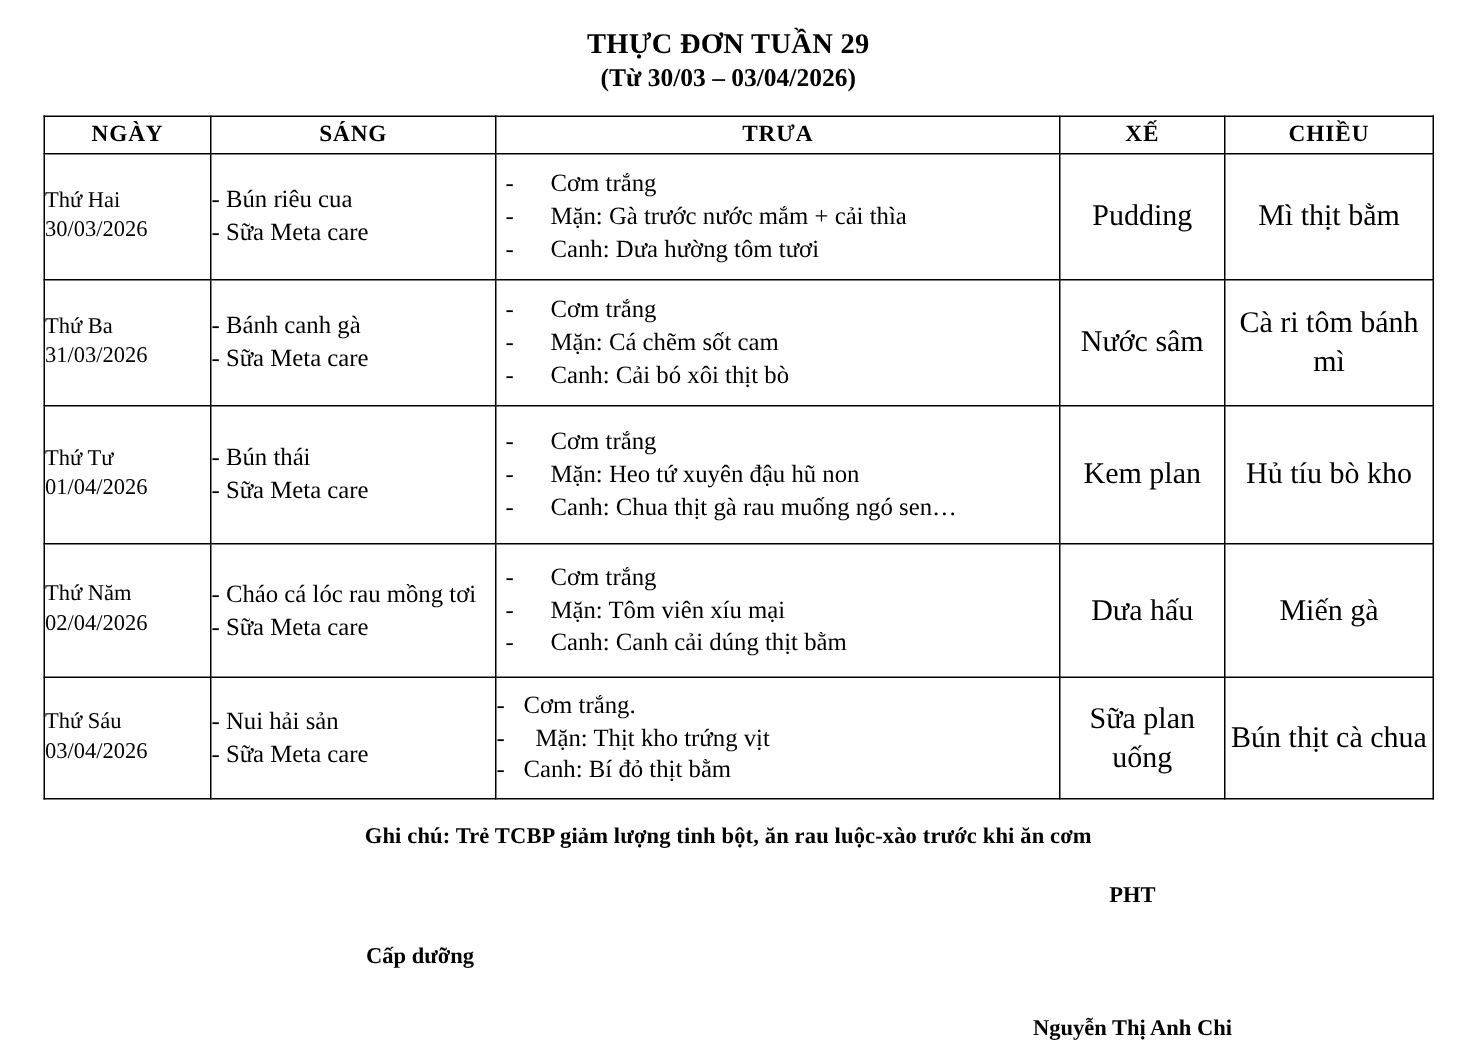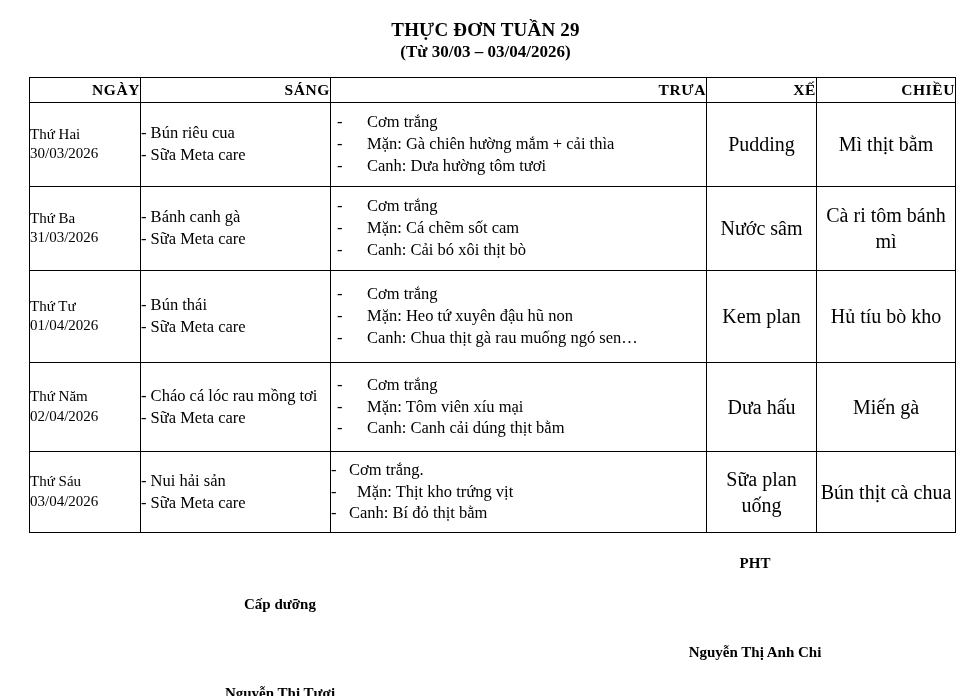--- a/index.html
+++ b/index.html
@@ -52,21 +52,21 @@
     table-layout: fixed;
   }
   table.menu th,
   table.menu td {
     border: 1px solid #000000;
     vertical-align: middle;
     padding: 0;
   }
   table.menu thead th {
     height: 25px;
-    text-align: right;
+    text-align: center;
     font-size: 15.5px;
     font-weight: bold;
     letter-spacing: 0.6px;
     line-height: 1;
   }
 
   
   col.c-day    { width: 111px; }
   col.c-morn   { width: 190px; }
   col.c-lunch  { width: 376px; }
@@ -175,21 +175,21 @@
       <tbody>
 
         <tr style="height:84px">
           <td class="day"><span>Thứ Hai</span><br><span>30/03/2026</span></td>
           <td class="morning">
             <span class="line">- Bún riêu cua</span>
             <span class="line">- Sữa Meta care</span>
           </td>
           <td class="lunch">
             <span class="item"><span class="dash">-</span><span>Cơm trắng</span></span>
-            <span class="item"><span class="dash">-</span><span>Mặn: Gà chiên hường mắm + cải thìa</span></span>
+            <span class="item"><span class="dash">-</span><span>Mặn: Gà trước nước mắm + cải thìa</span></span>
             <span class="item"><span class="dash">-</span><span>Canh: Dưa hường tôm tươi</span></span>
           </td>
           <td class="snack">Pudding</td>
           <td class="evening">Mì thịt bằm</td>
         </tr>
 
         <tr style="height:84px">
           <td class="day"><span>Thứ Ba</span><br><span>31/03/2026</span></td>
           <td class="morning">
             <span class="line">- Bánh canh gà</span>
@@ -245,20 +245,21 @@
             <span class="item indent"><span class="dash">-</span><span>Mặn: Thịt kho trứng vịt</span></span>
             <span class="item"><span class="dash">-</span><span>Canh: Bí đỏ thịt bằm</span></span>
           </td>
           <td class="snack">Sữa plan uống</td>
           <td class="evening">Bún thịt cà chua</td>
         </tr>
       </tbody>
     </table>
   </div>
 
+  <div class="note">Ghi chú: Trẻ TCBP giảm lượng tinh bột, ăn rau luộc-xào trước khi ăn cơm</div>
 
   <div class="signatures">
     <div class="sig sig-left">
       <span class="role">Cấp dưỡng</span>
       <span class="name">Nguyễn Thị Tươi</span>
     </div>
     <div class="sig sig-right">
       <span class="role">PHT</span>
       <span class="name">Nguyễn Thị Anh Chi</span>
     </div>

